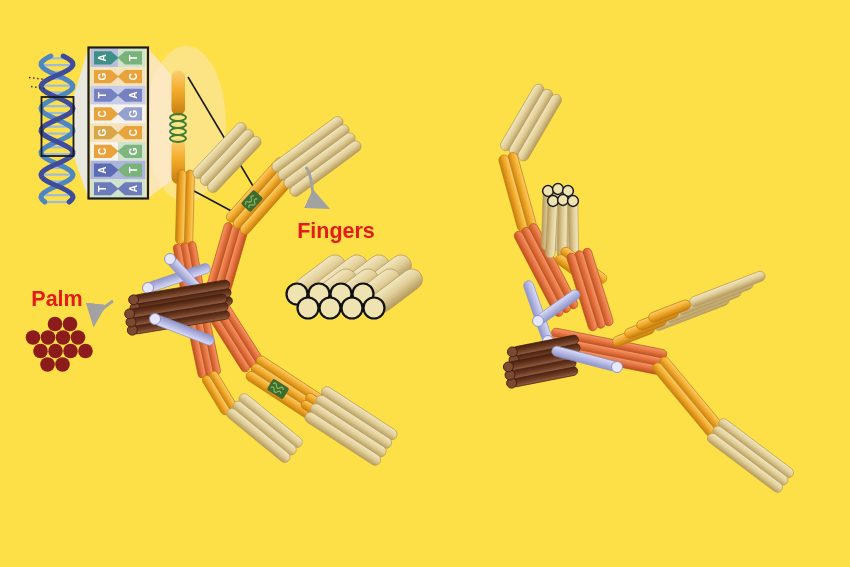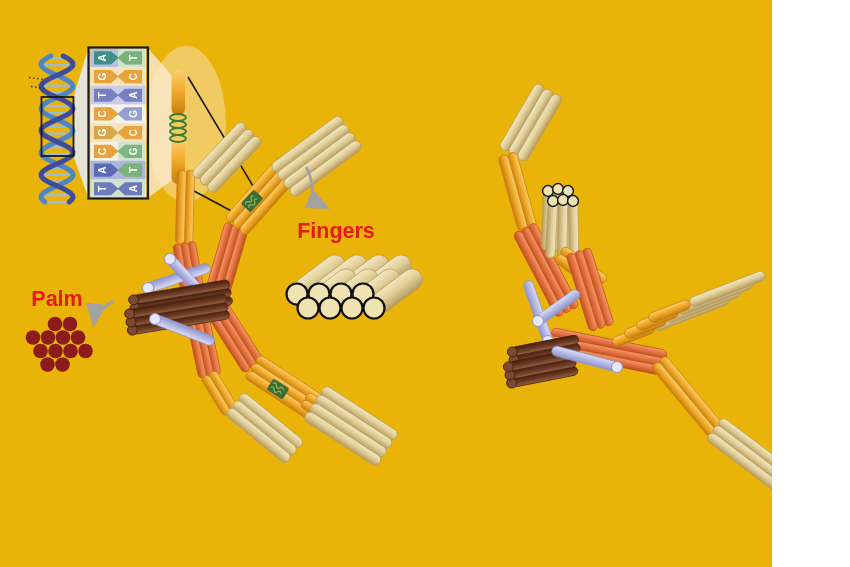--- a/index.html
+++ b/index.html
@@ -1,16 +1,16 @@
 <!DOCTYPE html>
 <html style="--coil-green-dark: #3e6b2f; --coil-green-light: #86b75c; --cylinder-coil: #3e7d33; --palm-maroon: #8c1b1b; --label-red: #e31b1c; --arrow-gray: #a2a2a2; --leader-black: #1a1a1a; --box-border: #1a1a1a; --helix-dark: #3f4c9b; --helix-blue: #4f86c2; --helix-rung: #9cbbdd; --cone-gray: #e6e9ef; --cone-peach: #fbe9d0;"><head>
 <meta charset="utf-8">
 <style>
   html,body{margin:0;padding:0;background:#fff;}
-  .canvas{position:relative;width:772px;height:567px;background:#eab308;overflow:hidden;
+  .canvas{position:relative;width:850px;height:567px;background:#fde047;overflow:hidden;
           font-family:"Liberation Sans",sans-serif;}
   svg{display:block;}
   .fig-label{fill:var(--label-red,#e31b1c);font-family:"Liberation Sans",sans-serif;
              font-weight:700;font-size:21.5px;}
   .leader-line{stroke:var(--leader-black,#1a1a1a);stroke-width:1.6;}
   .gray-arrow{stroke:var(--arrow-gray,#a2a2a2);stroke-width:3;fill:none;}
   .cone-gray{fill:var(--cone-gray,#e6e9ef);opacity:.9;}
   .cone-peach{fill:var(--cone-peach,#fbe9d0);opacity:.8;}
   .glow-peach{fill:var(--cone-peach,#fbe9d0);opacity:.45;}
   .box-stroke{fill:none;stroke:var(--box-border,#1a1a1a);}

